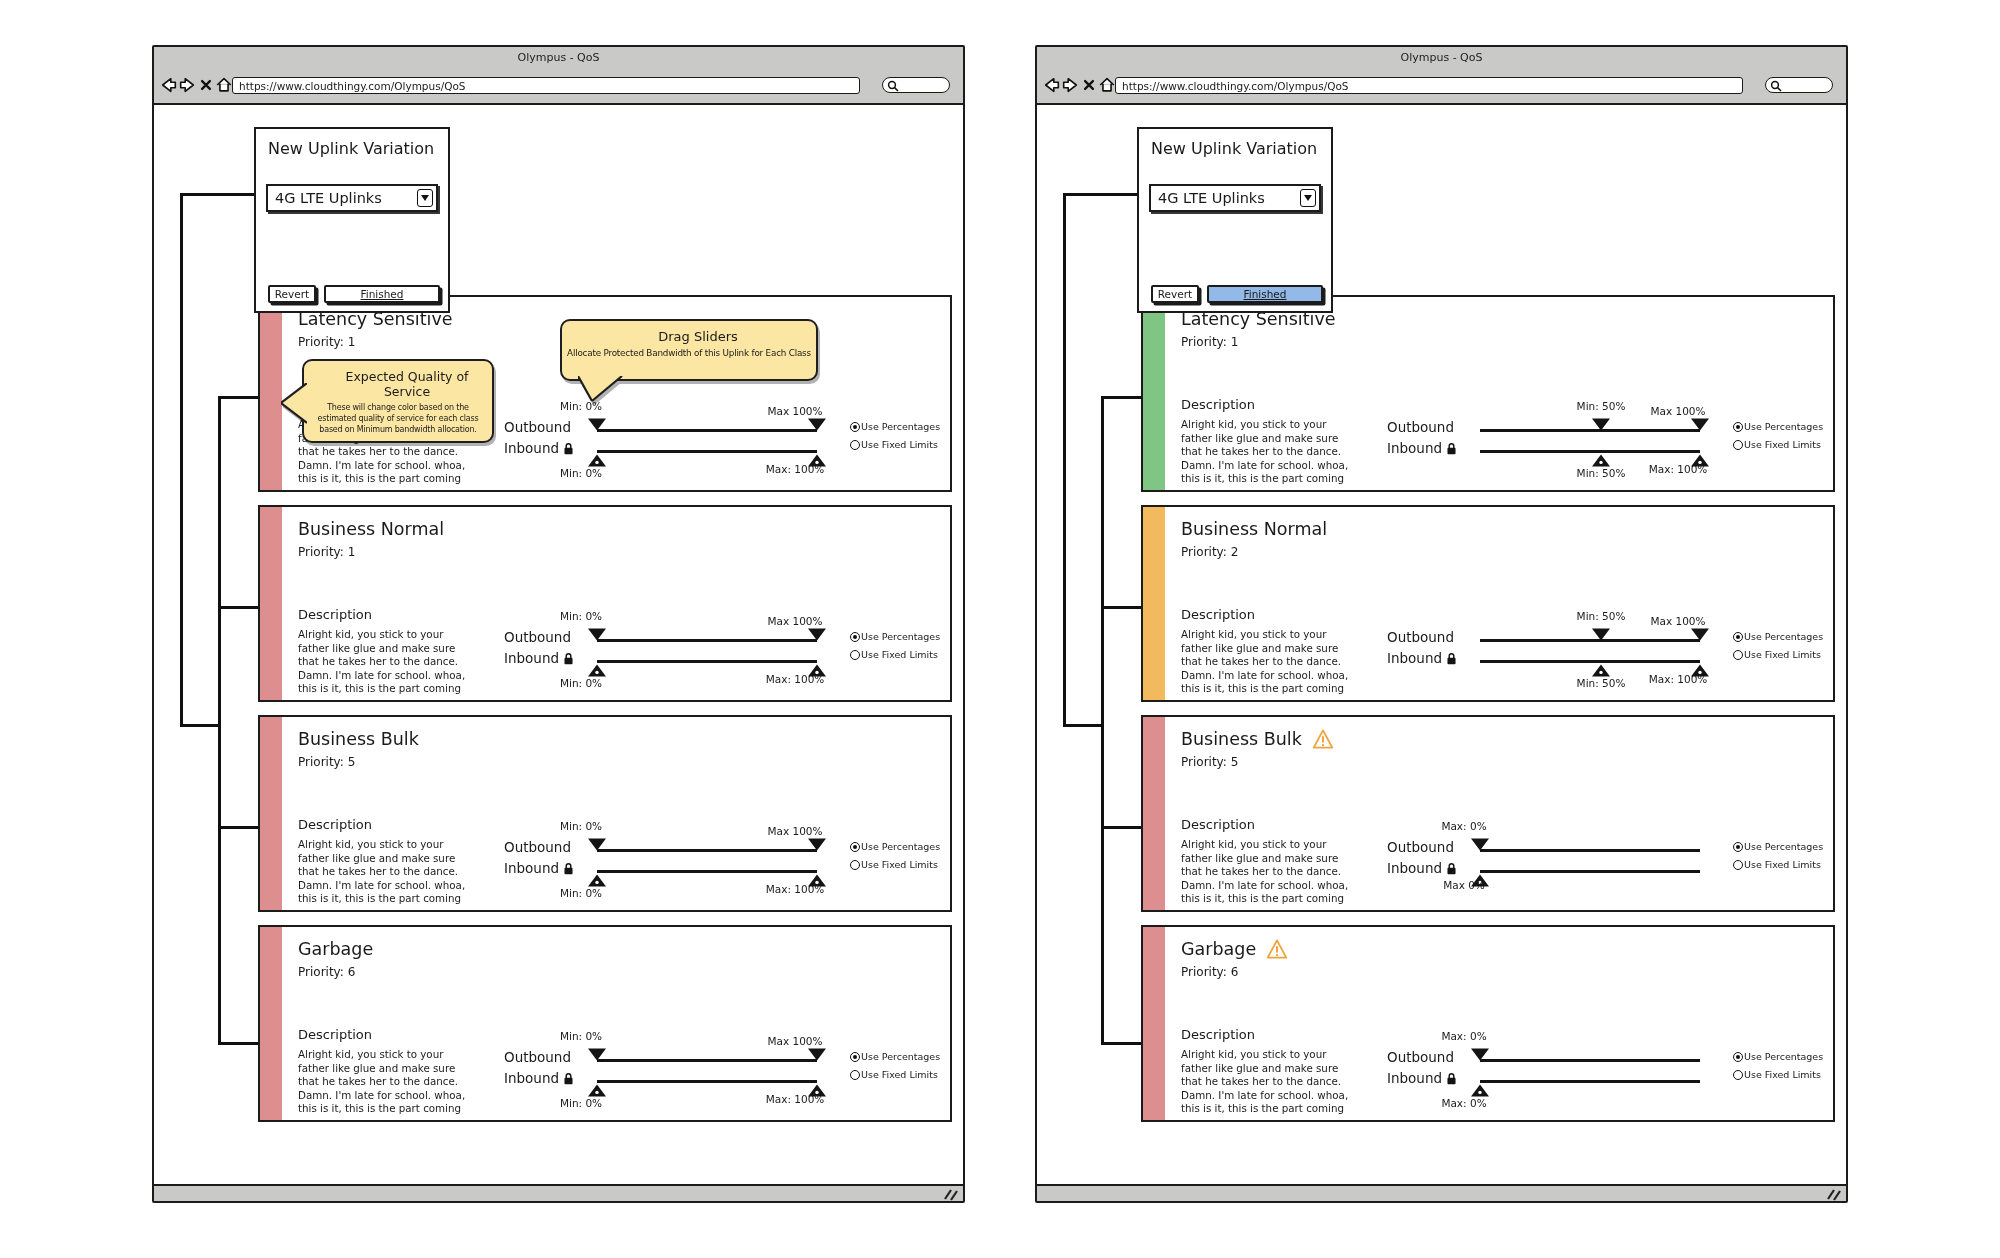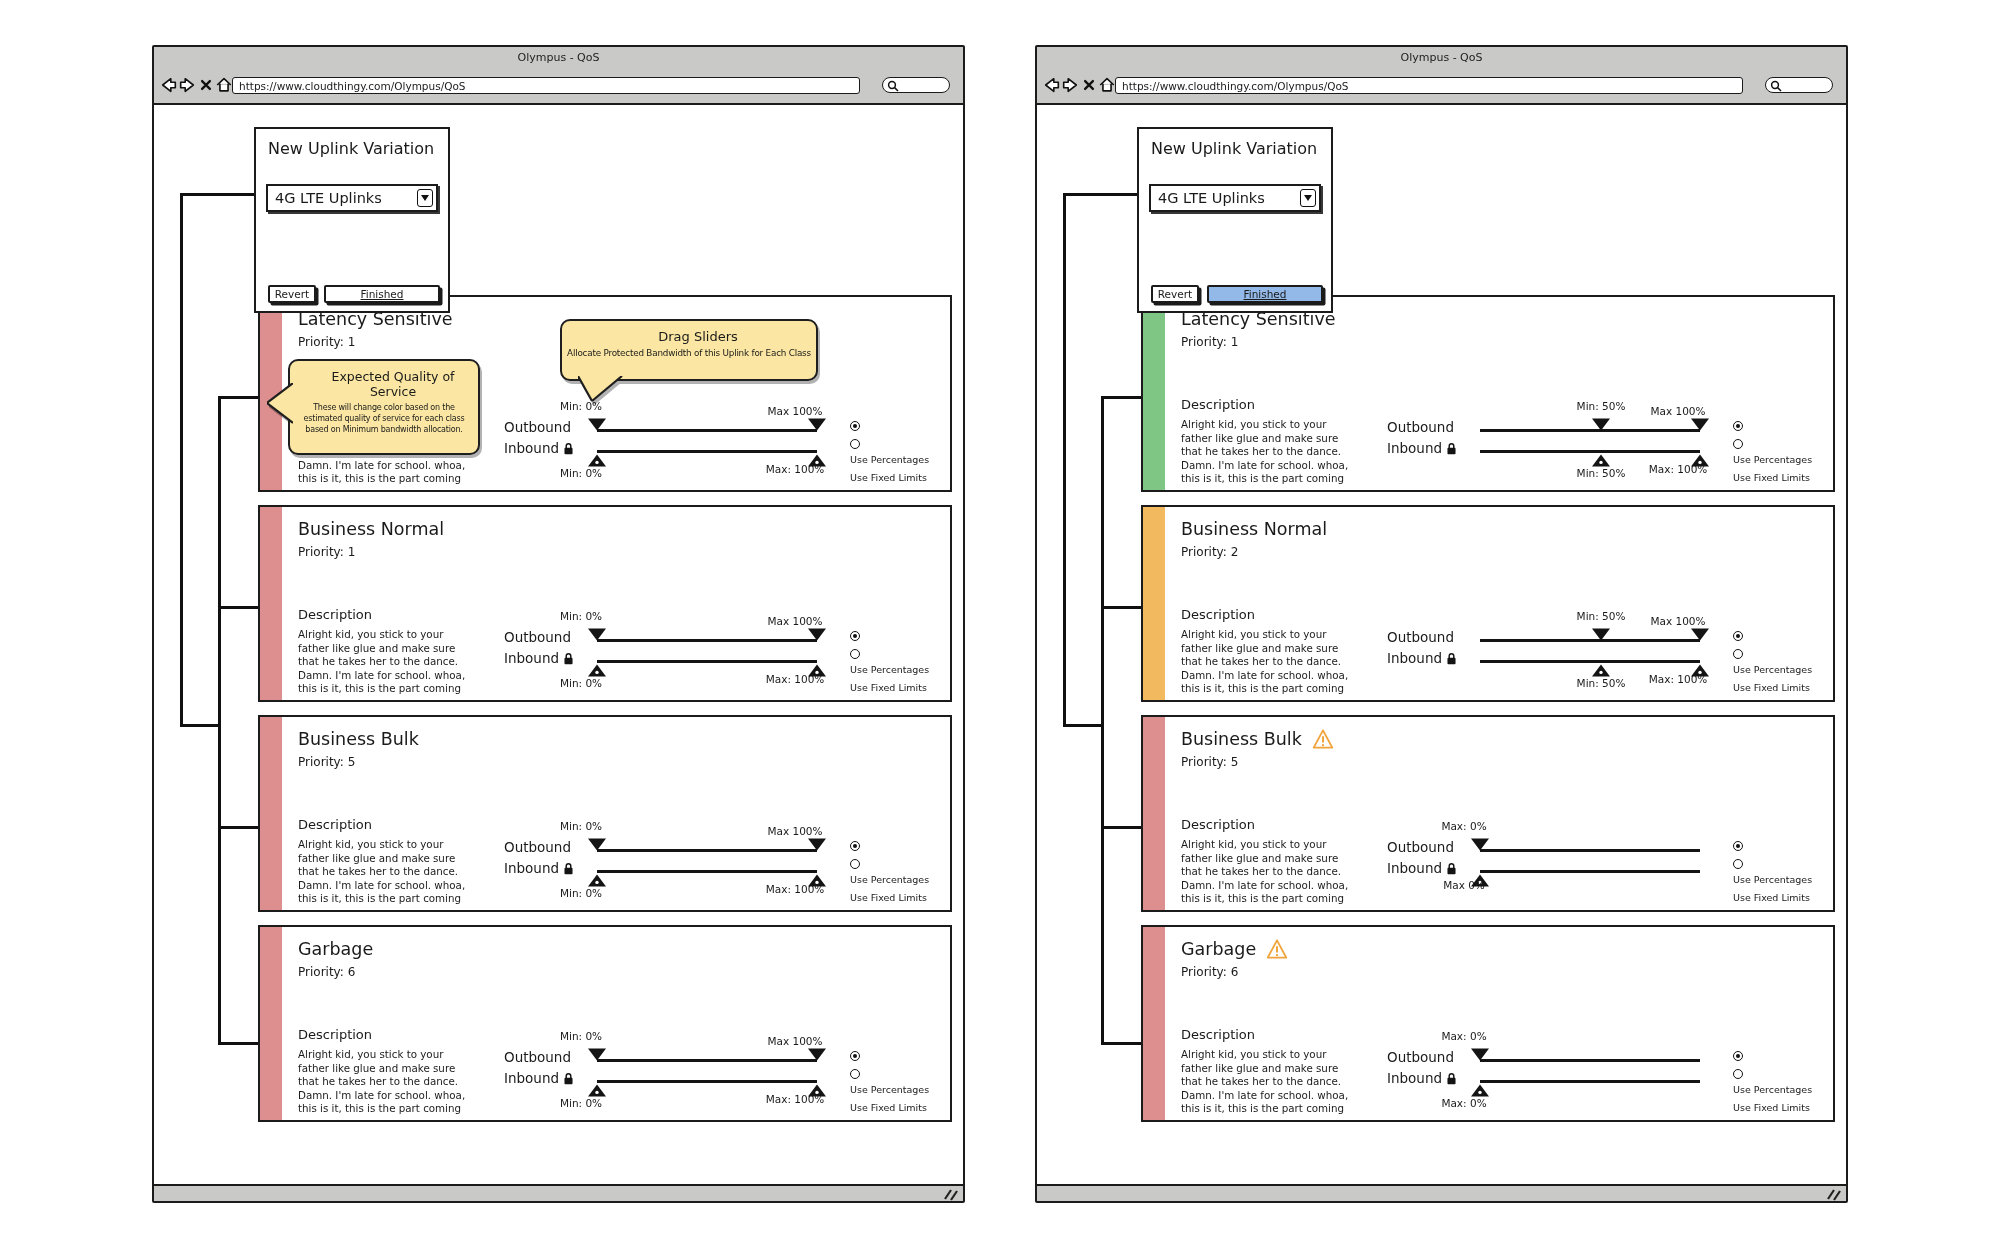--- a/index.html
+++ b/index.html
@@ -57,36 +57,36 @@
   .priority { position:absolute; left:38px; top:38px; font-size:12px; }
   .desc-label { position:absolute; left:38px; top:100px; font-size:13px; }
   .desc-text { position:absolute; left:38px; top:121px; width:200px; font-size:10.3px; line-height:1.32;
     white-space:pre-line; }
   .io-label { position:absolute; left:244px; font-size:13.5px; display:flex; align-items:center; gap:4px; }
   .io-out { top:122px; } .io-in { top:143px;text-align:center; }
   .track { position:absolute; height:3.5px; background:#141414; width:220px; left:337px; }
   .out-track { top:131.5px; } .in-track { top:152.5px; }
   .handle { position:absolute; width:20px; height:13px; z-index:6; }
   .hlabel { position:absolute; font-size:10.5px; white-space:nowrap; transform:translateX(-50%); z-index:6; }
-  .radio-row { position:absolute; left:590px; display:flex; align-items:flex-start; gap:23px;flex-direction:column; }
+  .radio-row { position:absolute; left:590px; display:flex; align-items:flex-end; gap:1px; }
   .radio-1 { top:124px; } .radio-2 { top:142px; }
   .rb { width:10px; height:10px; border:1.5px solid #111; border-radius:50%; display:inline-flex;
     align-items:center; justify-content:center; background:#fff; flex:0 0 auto; }
   .rb.checked::after { content:""; width:4.5px; height:4.5px; background:#111; border-radius:50%; }
   .radio-row span.rlabel { font-size:9.5px; white-space:nowrap; }
 
   
   .tooltip { position:absolute; background:#fbe7a3; border:2.2px solid #1f1f1f; border-radius:10px;
     z-index:30; filter:drop-shadow(2px 3px 0 rgba(0,0,0,.30)); }
   .tt-title { text-align:center; font-size:13px; margin-top:8px;padding-left:18px; }
   .tt-body { text-align:center; font-size:8.8px; line-height:1.4; margin-top:3px; white-space:pre-line;
     letter-spacing:-0.2px; padding:0 6px; }
   .tt-ds { left:406px; top:272px; width:258px; height:62px; }
   .tt-ds .tt-body { white-space:nowrap; padding:0 2px; }
-  .tt-eqos { left:134px; top:312px; width:192px; height:96px; }
+  .tt-eqos { left:148px; top:312px; width:192px; height:84px; }
   .tt-eqos .tt-body { font-size:8px; }
   .tt-warn { left:300px; top:689px; width:188px; height:70px; }
   .tt-warn .tt-body { font-size:8px; }
   .tail { position:absolute; }
   .tail-down { left:16px; top:calc(100% - 3px); }
   .tail-left { left:-23px; }
   .warn-icon { width:22px; height:20px; display:inline-block; }
 </style>
 </head>
 <body>

